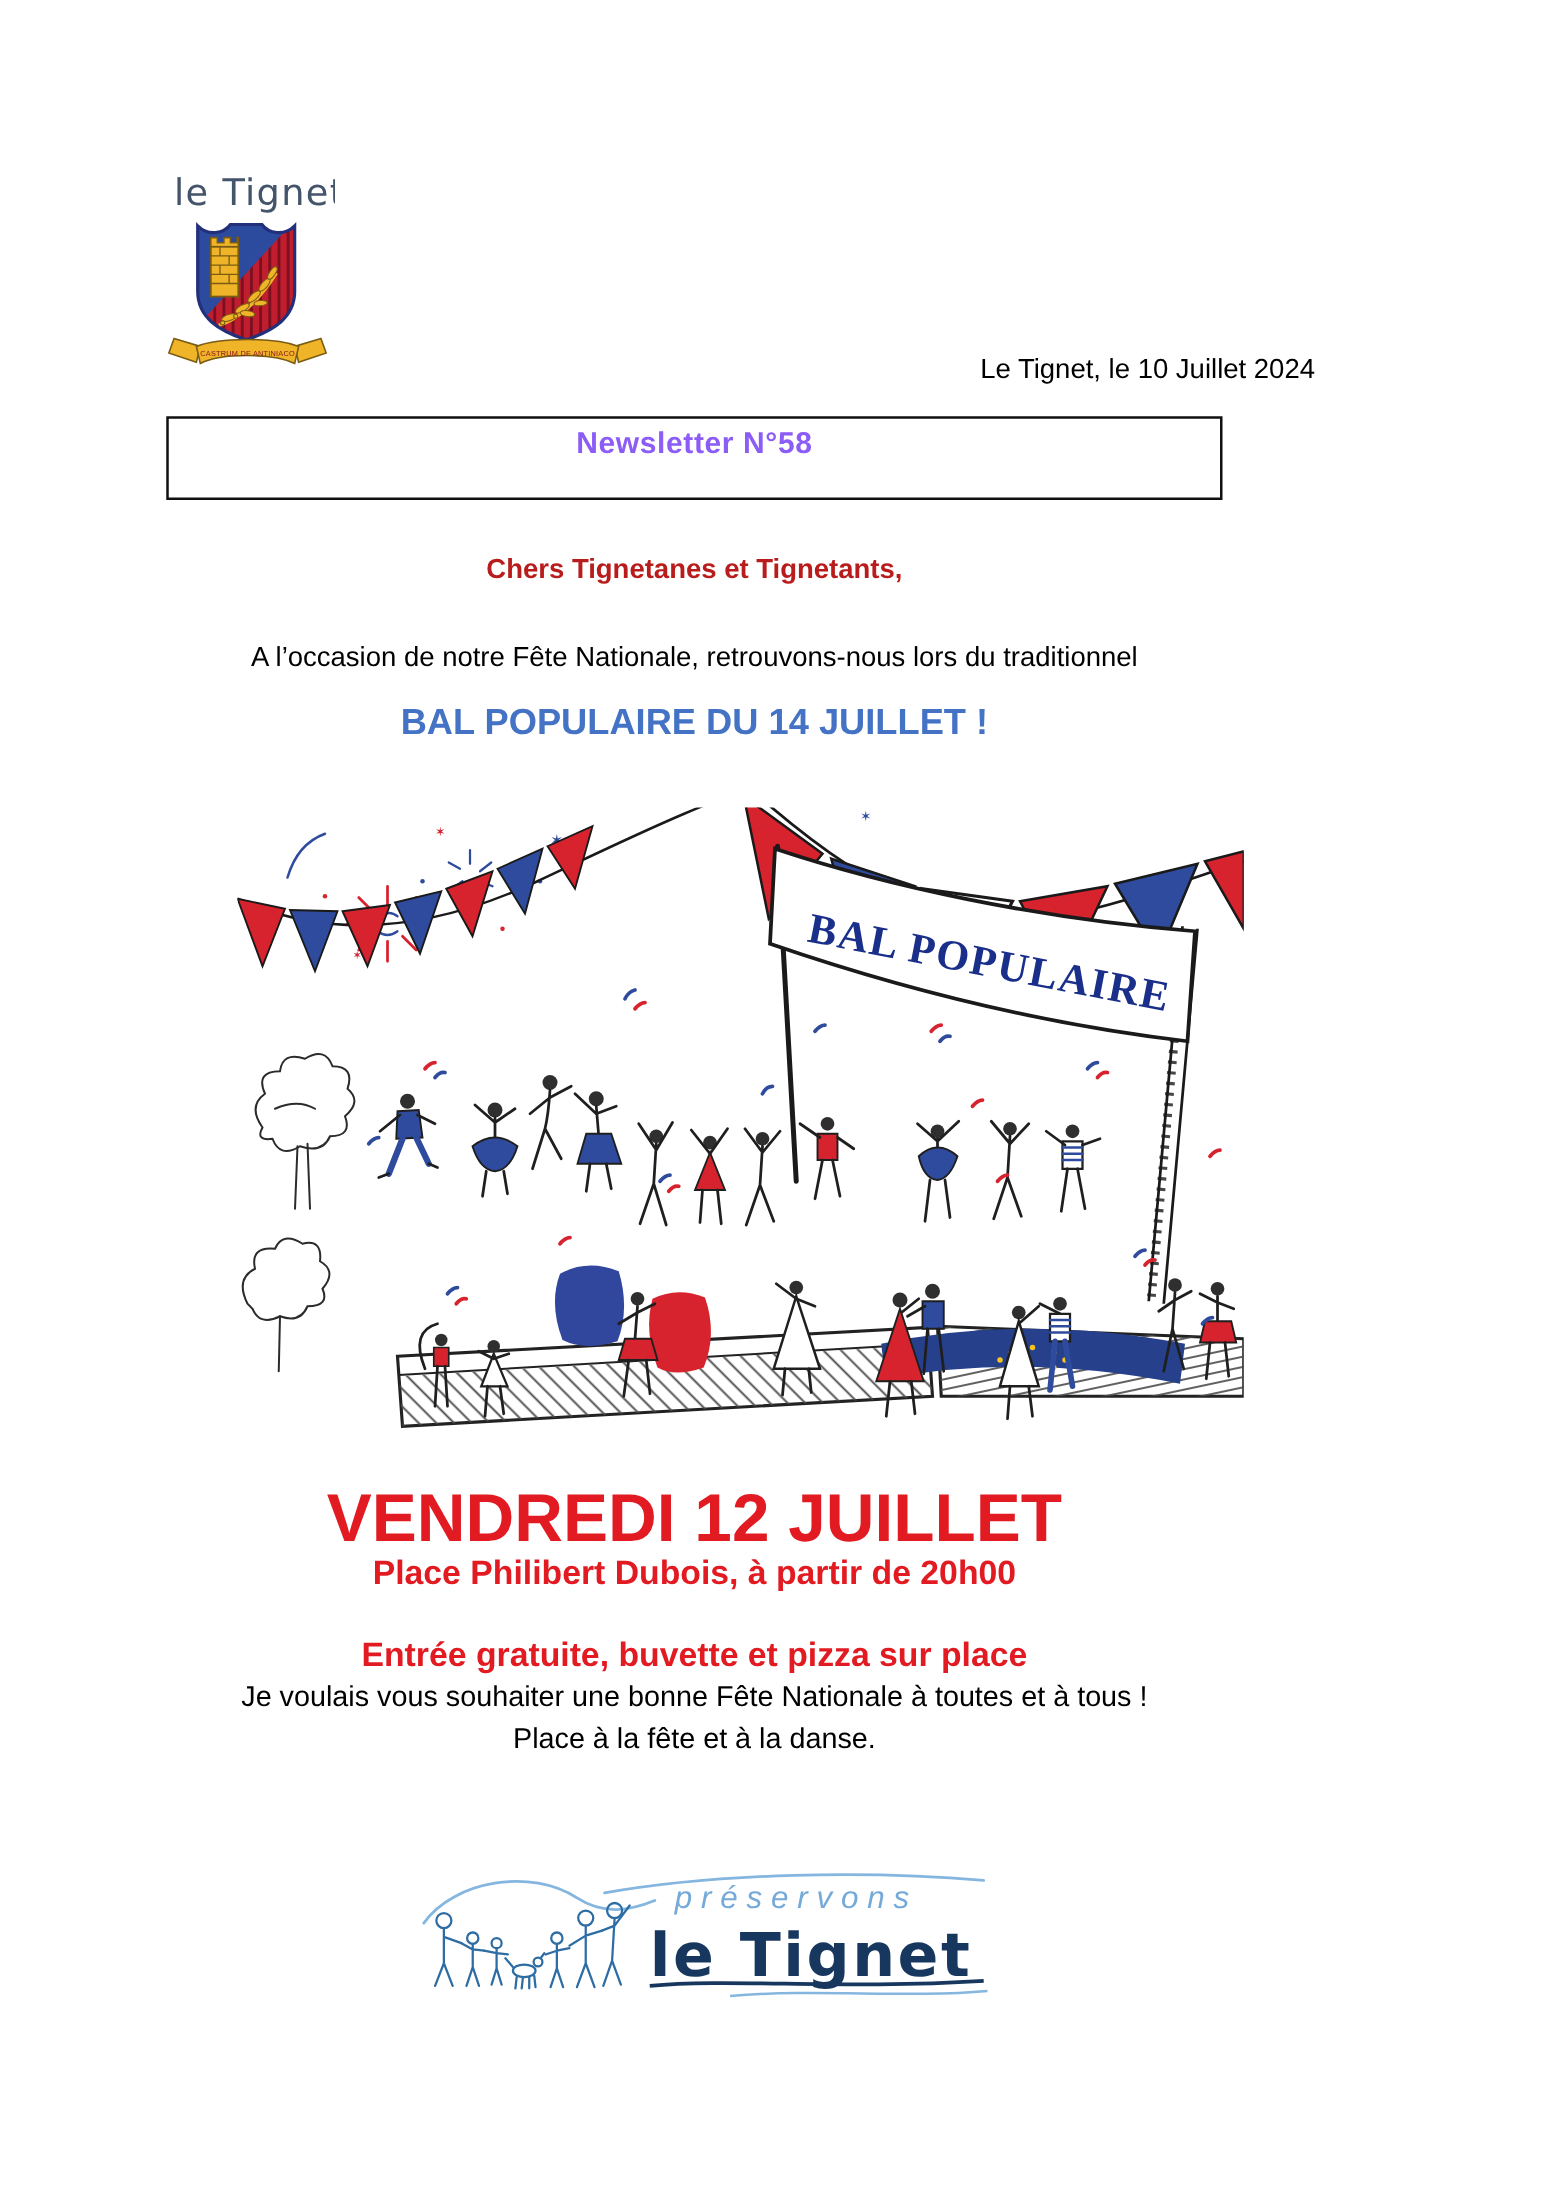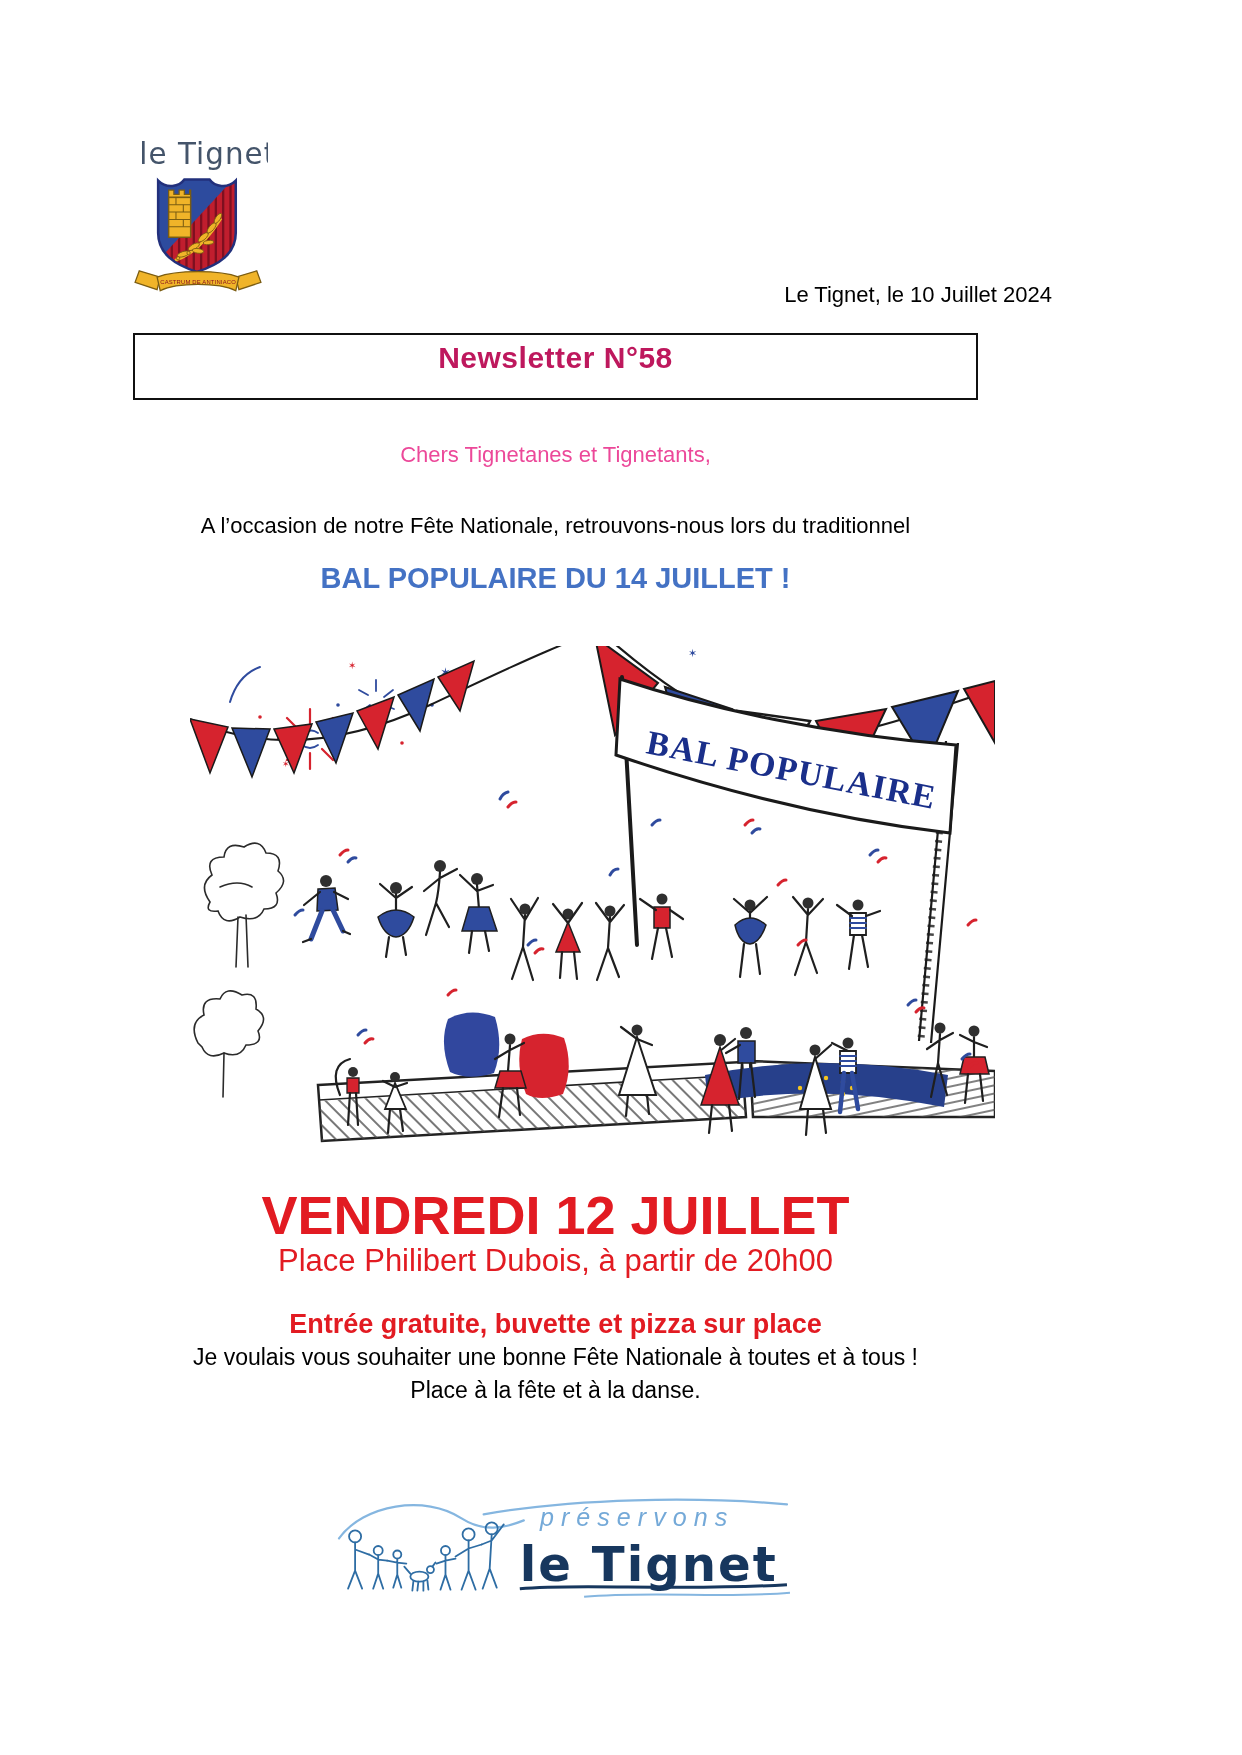--- a/index.html
+++ b/index.html
@@ -2,29 +2,29 @@
 <html><head>
 <meta charset="utf-8">
 <style>
   html,body{margin:0;padding:0;background:#ffffff;}
   .page{position:relative;width:1242px;height:1755px;background:#fff;overflow:hidden;
         font-family:"Liberation Sans",sans-serif;color:#111;}
   .abs{position:absolute;}
   .date-line{top:282px;left:0;right:190px;text-align:right;font-size:22px;color:#000;}
   .nl-box{left:133px;top:333px;width:841px;height:57px;border:2px solid #101010;
           text-align:center;padding-top:6px;}
-  .nl-title{font-size:30px;font-weight:bold;color:#be185d;letter-spacing:.5px;}
+  .nl-title{font-size:24px;font-weight:bold;color:#8b5cf6;letter-spacing:.5px;}
   .center-col{left:133px;width:845px;text-align:center;}
-  .greeting{top:442px;font-size:22px;color:#ec4899;}
+  .greeting{top:442px;font-size:22px;color:#b91c1c;font-weight:bold;}
   .intro{top:492px;font-size:22px;color:#000;margin-top:21px;}
   .headline{top:562px;font-size:29px;font-weight:bold;color:#4472C4;}
   .illu{left:190px;top:646px;width:805px;height:502px;}
   .illu svg{width:100%;height:100%;display:block;}
   .ev-day{top:1184px;font-size:54px;font-weight:bold;color:#E21B22;}
-  .ev-place{top:1243px;font-size:31px;font-weight:normal;color:#E21B22;}
+  .ev-place{top:1243px;font-size:27px;font-weight:bold;color:#E21B22;}
   .ev-info{top:1280px;font-size:27px;font-weight:bold;color:#E21B22;margin-top:29px;}
   .close1{top:1344px;font-size:23px;color:#000;}
   .close2{top:1377px;font-size:23px;color:#000;}
   .sig{left:800px;top:1418px;width:320px;text-align:left;color:#000;}
   .sig-name{font-size:22px;margin-bottom:6px;}
   .sig-title{font-size:20px;}
   .logo-top{left:128px;top:124px;width:140px;height:172px;}
   .logo-top svg{width:100%;height:100%;display:block;}
   .logo-bottom{left:333px;top:1486px;width:462px;height:120px;}
   .logo-bottom svg{width:100%;height:100%;display:block;}

